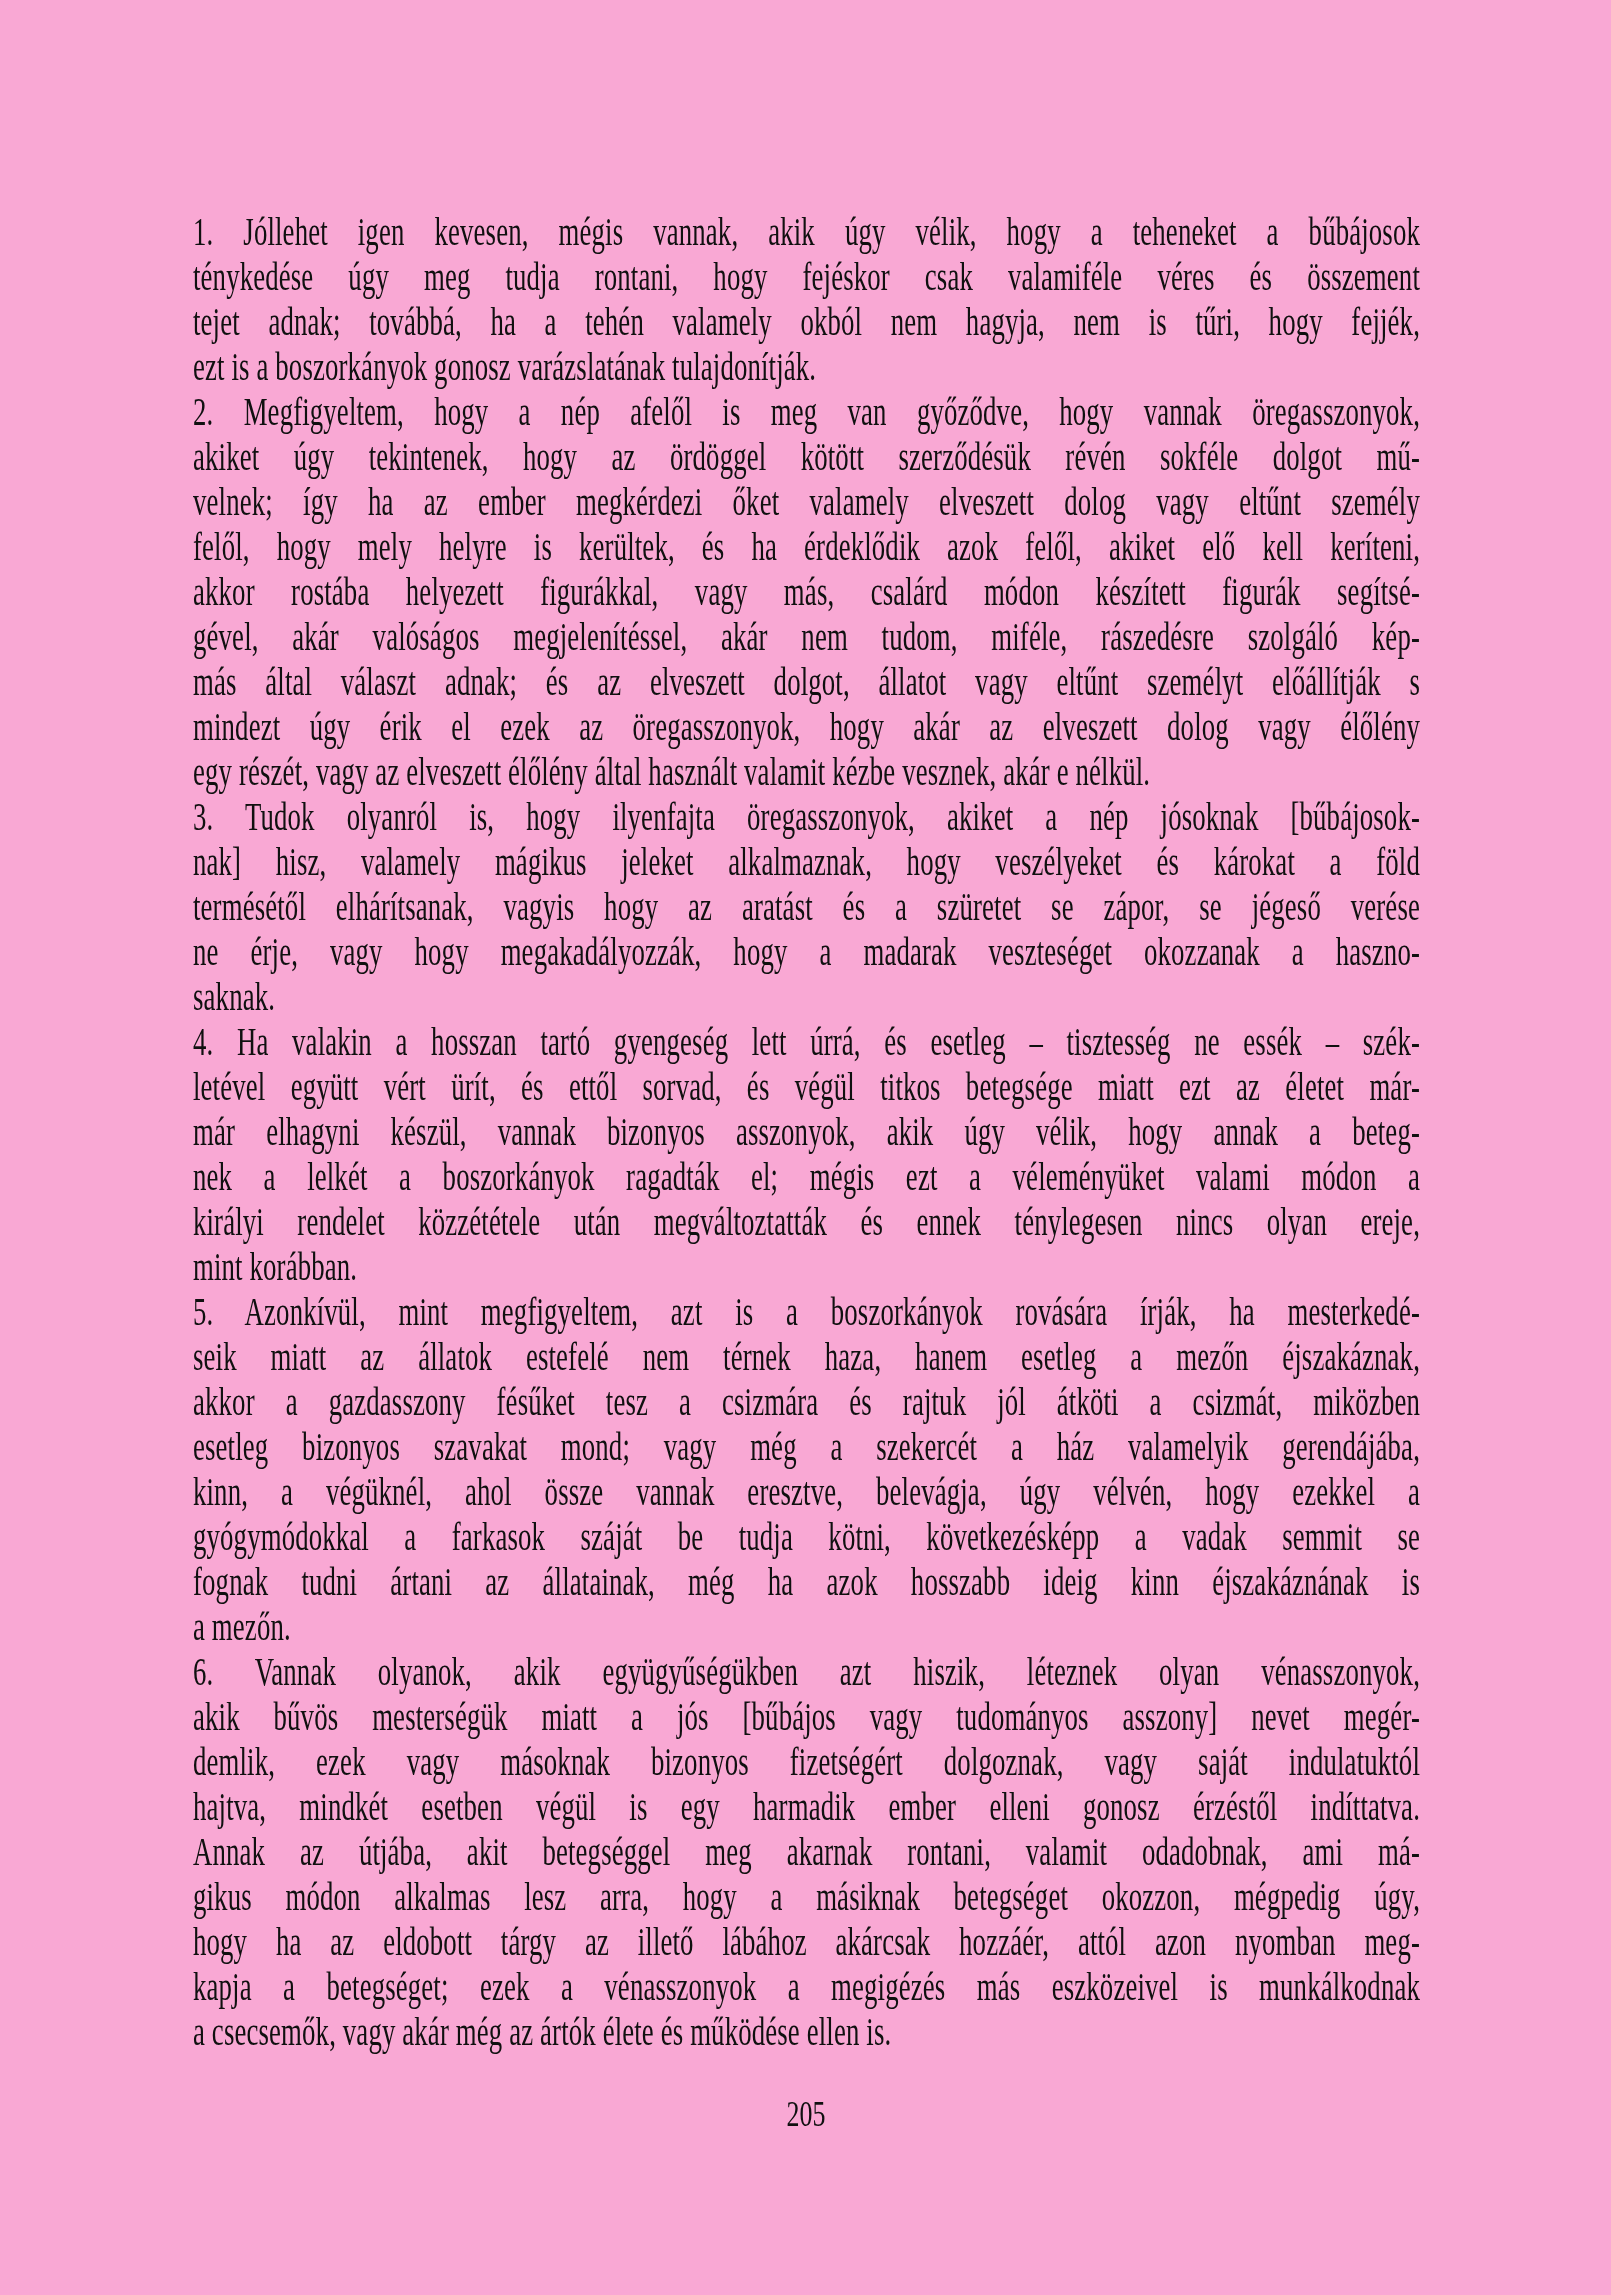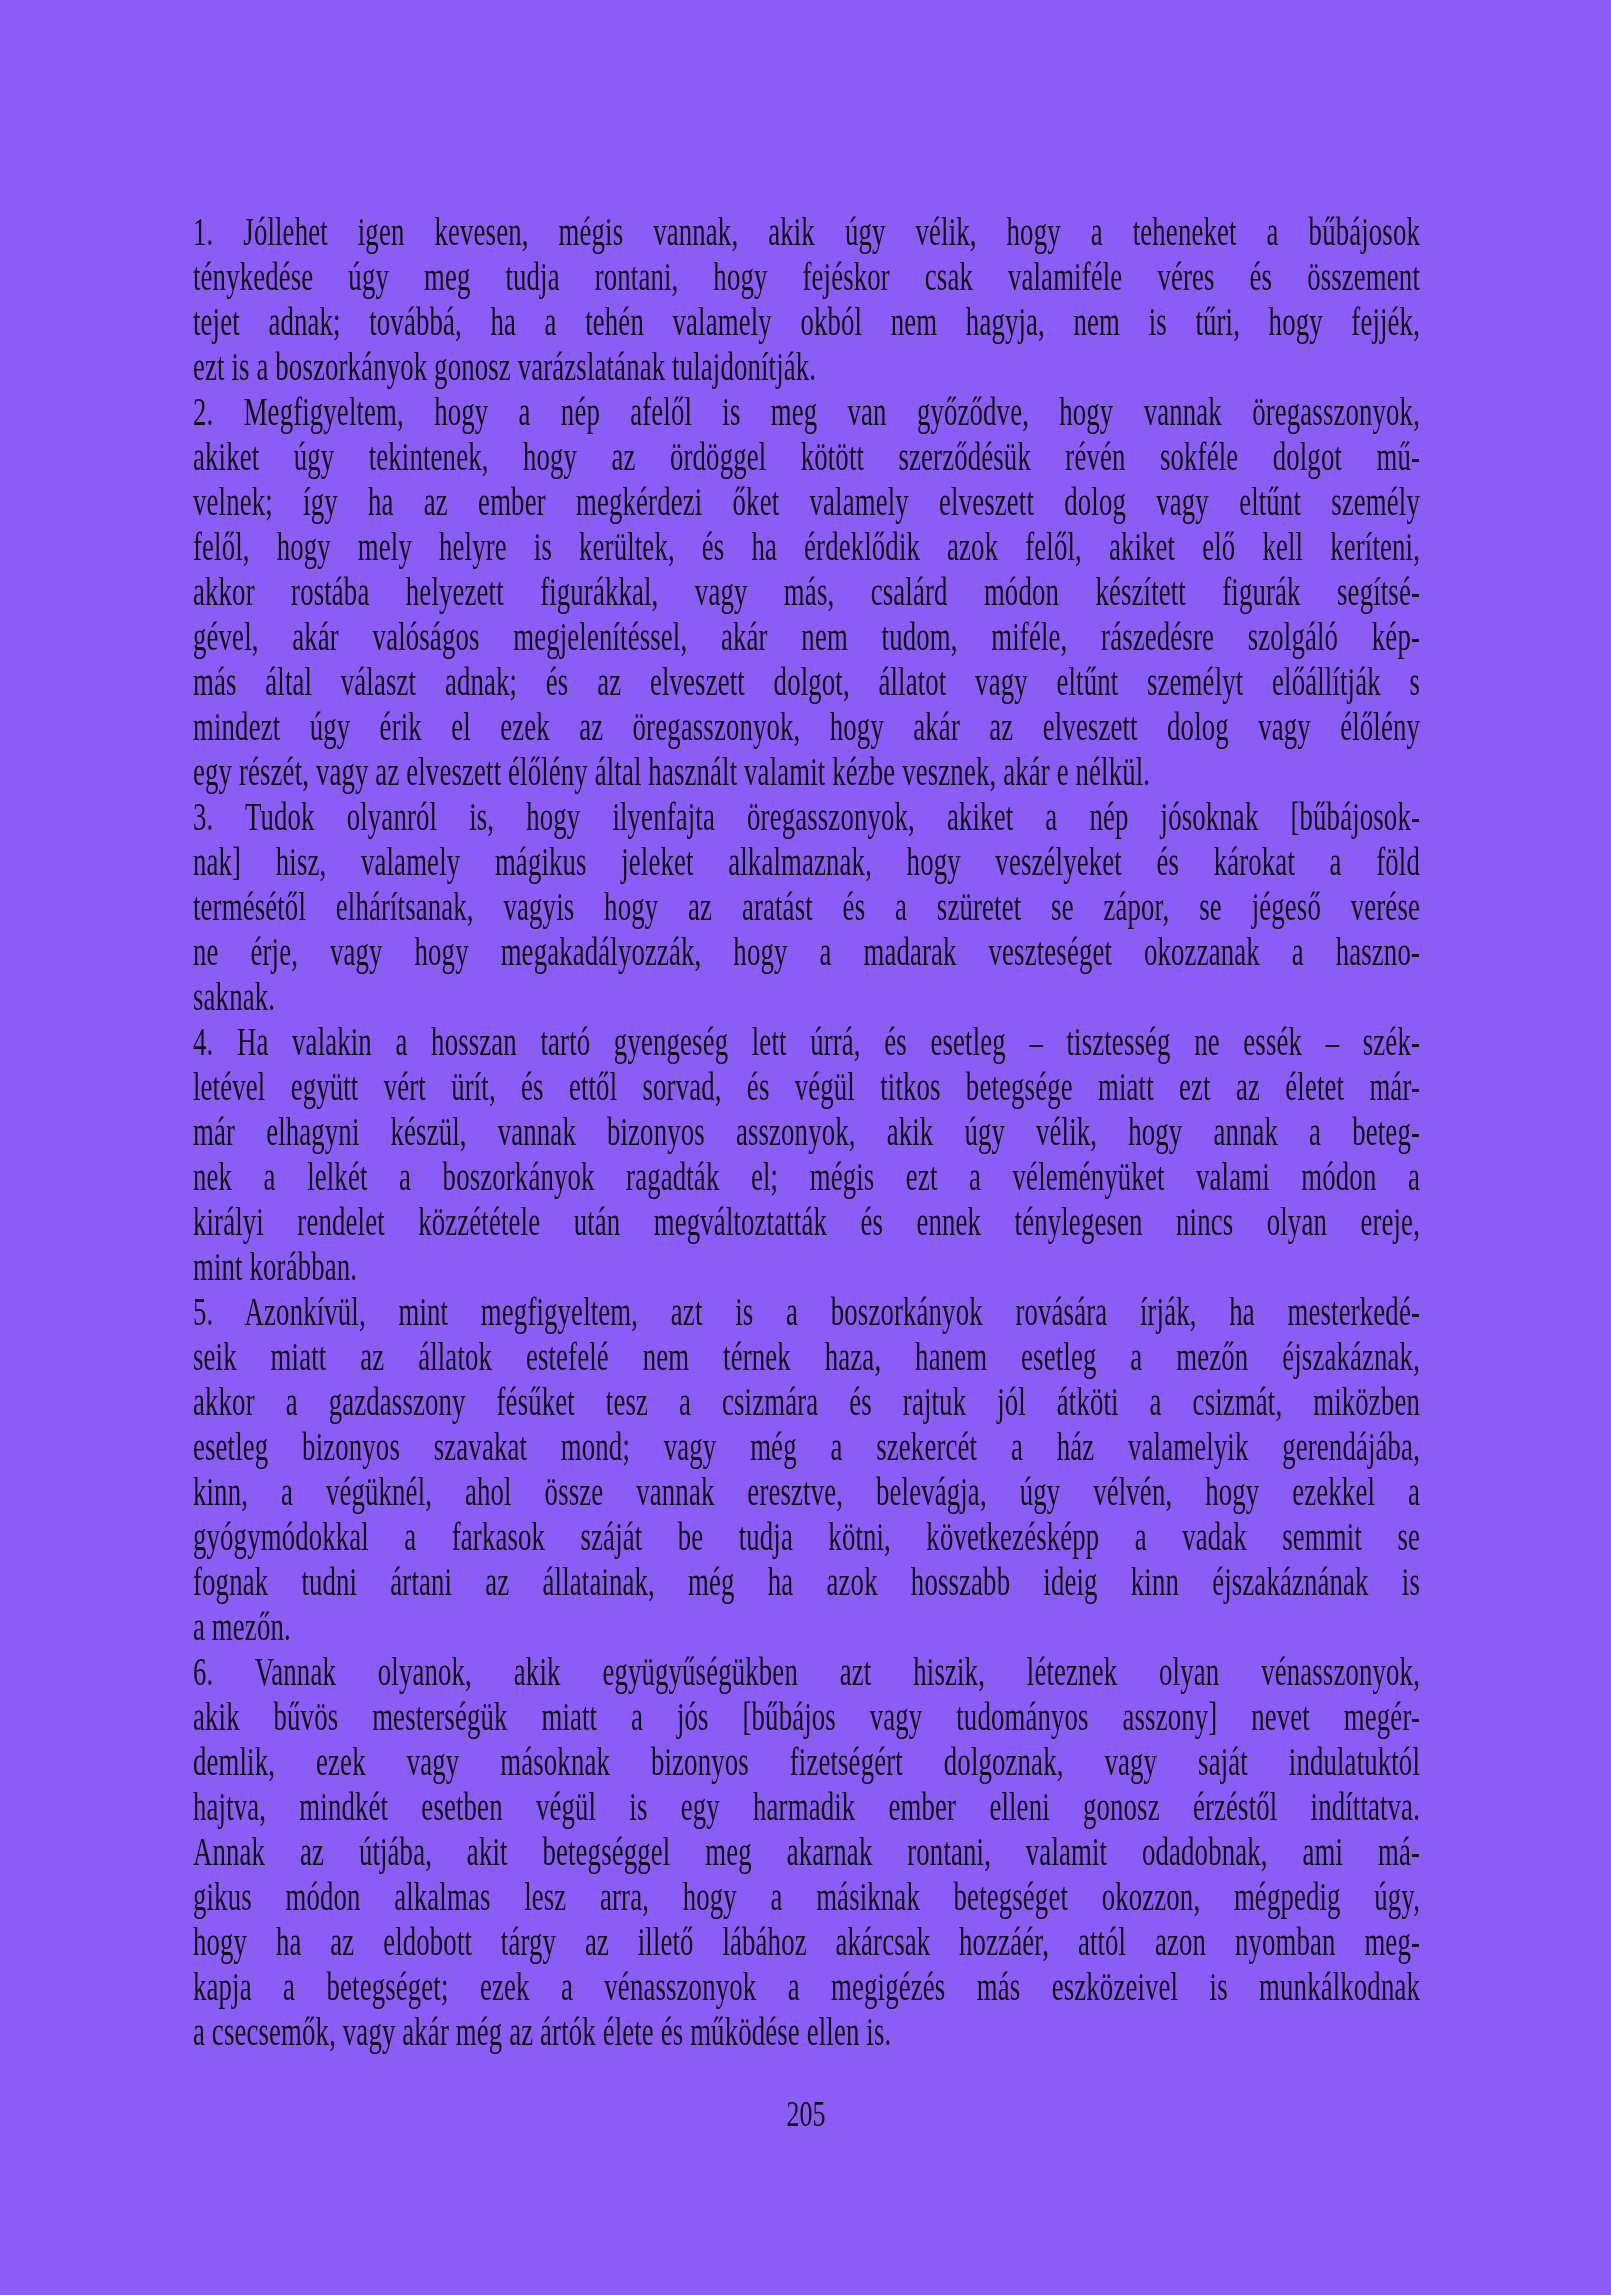--- a/index.html
+++ b/index.html
@@ -11,21 +11,21 @@
     height: 2295px;
     position: relative;
     background: #ffffff;
     font-family: "Liberation Serif", "DejaVu Serif", serif;
     color: #101010;
     overflow: hidden;
   }
   .page {
     position: absolute;
     inset: 0;
-    background: #8b5cf6;
+    background: #f9a8d4;
   }
   .text-block {
     position: absolute;
     left: 193px;
     top: 209px;
     width: 1227px;
   }
   
   .line {
     width: 1786px;

